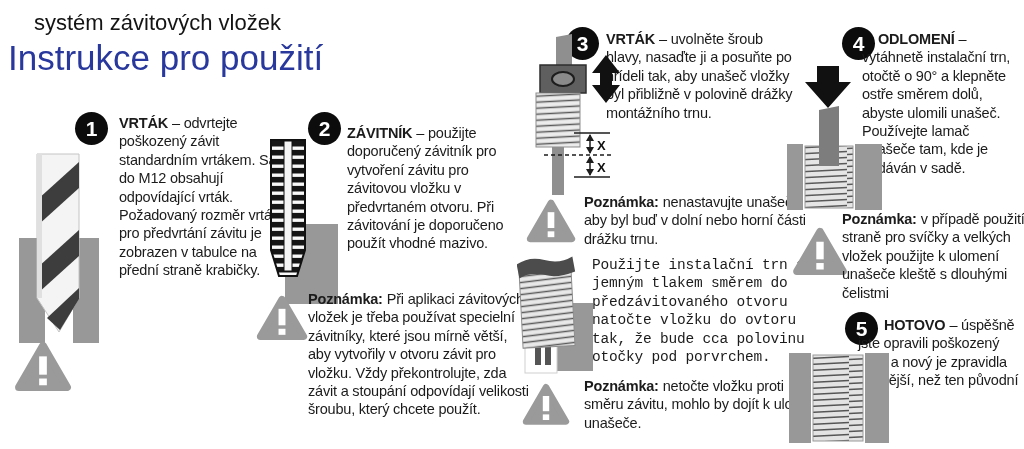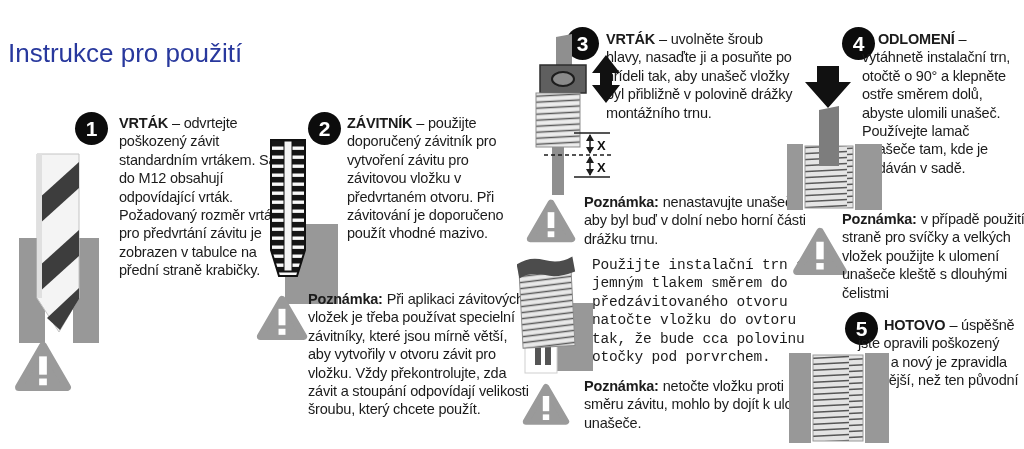--- a/index.html
+++ b/index.html
@@ -1,32 +1,33 @@
 <!DOCTYPE html>
 <html><head>
 <meta charset="utf-8">
 <style>
   html,body{margin:0;padding:0;background:#fff;}
   .page{position:relative;width:1024px;height:449px;background:#fff;overflow:hidden;
         font-family:"Liberation Sans",sans-serif;color:#1b1b1b;}
   .kicker{position:absolute;left:34px;top:10px;font-size:22px;color:#141414;letter-spacing:0;}
-  .title{position:absolute;left:8px;top:38px;font-size:26px;color:#28389d;}
+  .title{position:absolute;left:8px;top:38px;font-size:35px;color:#28389d;}
   .badge{position:absolute;width:33px;height:33px;border-radius:50%;background:#0c0c0c;color:#fff;
          font-weight:bold;font-size:21px;display:flex;align-items:center;justify-content:center;}
   .txt{position:absolute;margin:0;font-size:14.5px;line-height:18.4px;letter-spacing:-0.2px;}
   .txt b{margin-right:4px;}
   .ill{position:absolute;}
   .indent1{text-indent:16px;}
   .indent2{text-indent:26px;}
 </style>
 </head>
 <body>
 
 <div class="page">
 
+  <div class="kicker">systém závitových vložek</div>
   <div class="title">Instrukce pro použití</div>
 
   <div class="badge" style="left:75px;top:112px;">1</div>
   <p class="txt" style="left:119px;top:114px;width:181px;"><b>VRTÁK</b><span>– odvrtejte poškozený závit standardním vrtákem. Sady do M12 obsahují odpovídající vrták. Požadovaný rozměr vrtáku pro předvrtání závitu je zobrazen v tabulce na přední straně krabičky.</span></p>
 
   <svg class="ill" style="left:13px;top:148px;" width="92" height="200" viewBox="0 0 92 200">
     <rect x="6" y="90" width="26" height="105" fill="#989898"></rect>
     <rect x="60" y="90" width="26" height="105" fill="#989898"></rect>
     <polygon points="24,6 66,6 66,150 46,184 24,150" fill="#f4f4f4" stroke="#c4c4c4" stroke-width="1"></polygon>
     <polygon points="24,52 66,14 66,40 24,78" fill="#3d3d3d"></polygon>
@@ -35,21 +36,21 @@
     <rect x="24" y="6" width="5" height="144" fill="#e0e0e0"></rect>
   </svg>
 
   <svg class="ill" style="left:14px;top:340px;" width="58" height="52" viewBox="0 0 60 54">
     <polygon points="30,6 55,49 5,49" fill="#9a9a9a" stroke="#9a9a9a" stroke-width="8" stroke-linejoin="round"></polygon>
     <rect x="26" y="17" width="8" height="19" fill="#fff"></rect>
     <rect x="26" y="40" width="8" height="7" fill="#fff"></rect>
   </svg>
 
   <div class="badge" style="left:308px;top:112px;">2</div>
-  <p class="txt" style="left:347px;top:114px;width:174px;"><b>ZÁVITNÍK</b><span>– použijte doporučený závitník pro vytvoření závitu pro závitovou vložku v předvrtaném otvoru. Při závitování je doporučeno použít vhodné mazivo.</span></p>
+  <p class="txt" style="left:347px;top:124px;width:174px;"><b>ZÁVITNÍK</b><span>– použijte doporučený závitník pro vytvoření závitu pro závitovou vložku v předvrtaném otvoru. Při závitování je doporučeno použít vhodné mazivo.</span></p>
 
   <svg class="ill" style="left:263px;top:136px;" width="75" height="168" viewBox="0 0 75 168">
     <defs>
       <pattern id="pThread" patternUnits="userSpaceOnUse" width="44" height="9">
         <rect width="44" height="9" fill="#161616"></rect>
         <rect y="1.5" width="44" height="3.4" fill="#fafafa"></rect>
       </pattern>
     </defs>
     <rect x="22" y="88" width="53" height="80" fill="#989898"></rect>
     <path d="M8,4 h34 v110 l-8,26 h-18 l-8,-26 Z" fill="url(#pThread)" stroke="#111" stroke-width="2"></path>

